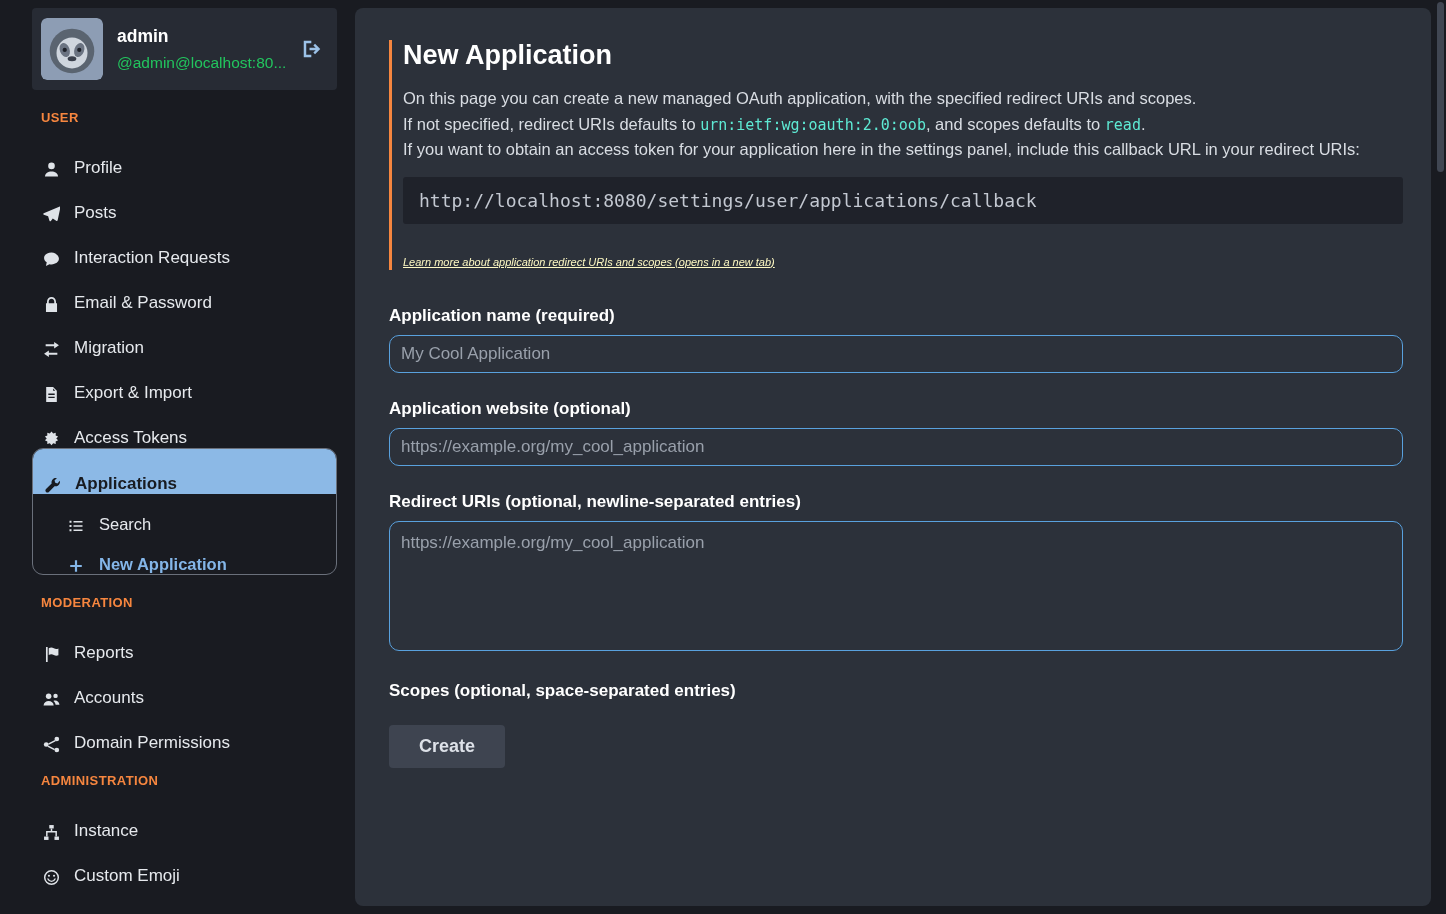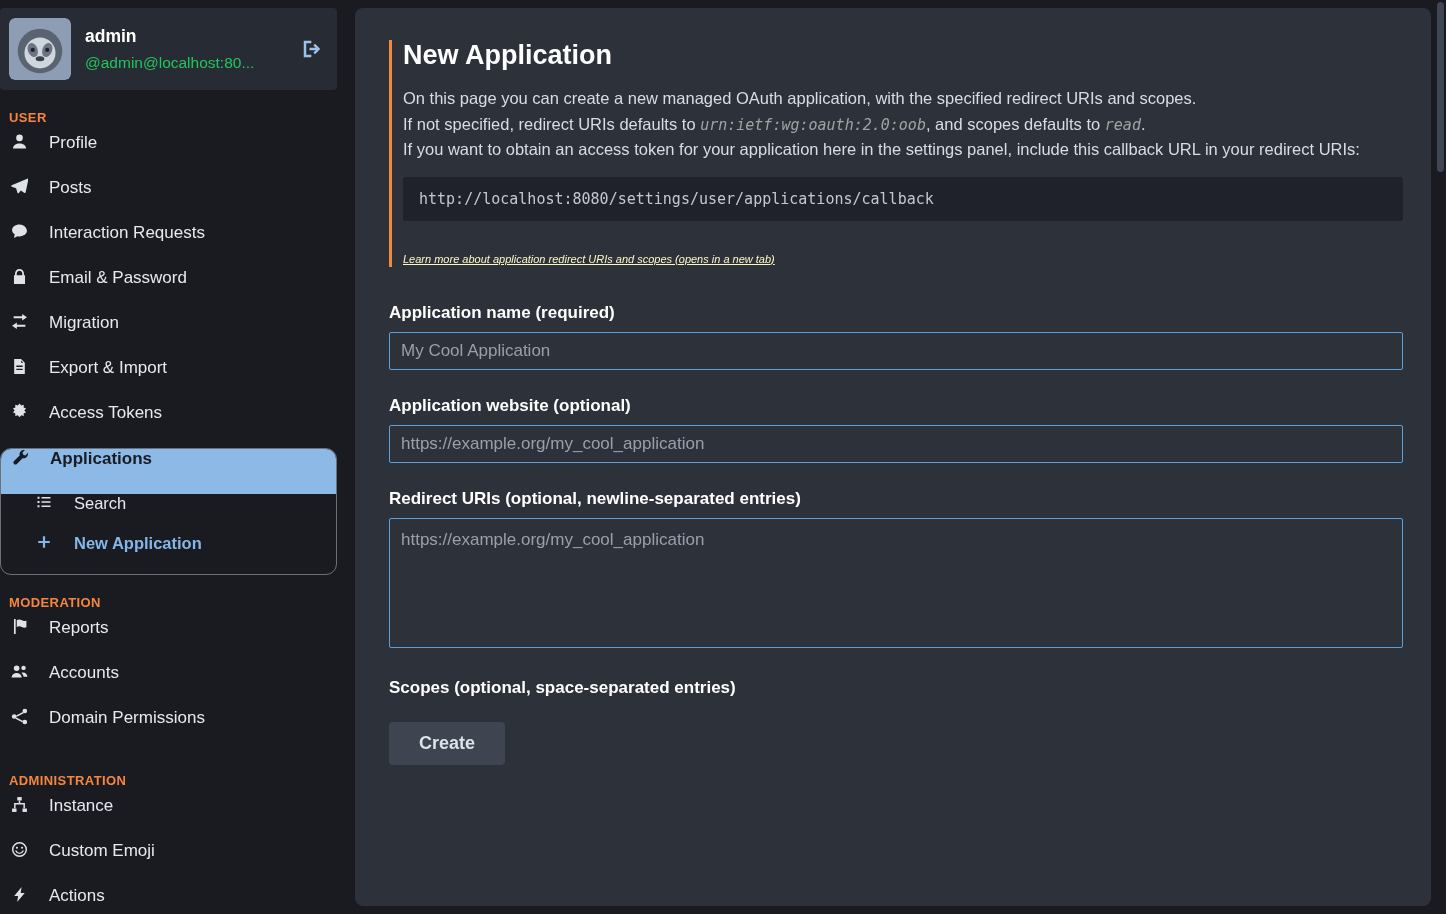--- a/index.html
+++ b/index.html
@@ -9,41 +9,41 @@
     background: #191b21;
     font-family: "Liberation Sans", sans-serif;
     color: #e3e6eb;
     overflow: hidden;
   }
   .layout { display: flex; width: 100%; height: 100%; }
 
   
   .sidebar {
     flex: 0 0 355px; width: 355px;
-    padding: 8px 18px 0 0;
+    padding: 8px 18px 0 32px;
     overflow: hidden;
   }
   .user-card {
     display: flex; align-items: center; gap: 14px;
     background: #272b34; border-radius: 4px;
     padding: 9px 12px 9px 9px; height: 82px;
   }
   .avatar { width: 62px; height: 62px; border-radius: 6px; overflow: hidden; flex: 0 0 62px; }
   .avatar svg { display: block; }
   .user-info { flex: 1; min-width: 0; }
   .user-name { font-weight: bold; font-size: 17.5px; color: #ffffff; margin-bottom: 7px; }
   .user-handle { font-size: 15.5px; color: #22c55e; white-space: nowrap; overflow: hidden; }
   .logout-btn { color: #9cc2e8; display: flex; align-items: center; cursor: pointer; padding: 2px; }
 
   .section-label {
     color: #f6863f; font-weight: bold; font-size: 13px;
     letter-spacing: .4px; margin: 20px 0 8px 9px;
   }
   .nav-item {
-    display: flex; align-items: flex-start; gap: 20px;
+    display: flex; align-items: flex-end; gap: 13px;
     height: 45px; padding: 0 9px;
     font-size: 17px; color: #e6e9ed;
     cursor: pointer; border-radius: 4px;
   }
   .nav-icon { width: 20px; display: flex; justify-content: center; align-items: center; color: #dfe3e8; flex: 0 0 20px; }
 
   .apps-box { border: 1px solid #6a707b; border-radius: 11px; overflow: hidden; }
   .apps-header { background: #8cb9e6; color: #181b21; font-weight: bold; border-radius: 0; }
   .apps-header .nav-icon { color: #181b21; }
   .subnav-item { height: 40px; padding-left: 33px; font-size: 16.5px; }
@@ -56,39 +56,39 @@
     margin: 8px 15px 8px 0;
     background: #2c313a;
     border-radius: 8px;
     padding: 32px 28px 40px 34px;
     overflow: hidden;
     height: calc(100% - 16px);
   }
   .header-block { border-left: 3px solid #f6863f; padding-left: 11px; margin-bottom: 36px; }
   .page-title { margin: 0 0 15px 0; font-size: 27px; font-weight: bold; color: #ffffff; }
   .intro-line { margin: 0; font-size: 16.5px; line-height: 1.55; color: #d9dde3; }
-  .inline-code { font-family: "DejaVu Sans Mono", monospace; font-size: 15px; color: #a3a3a3; font-style: italic; }
+  .inline-code { font-family: "DejaVu Sans Mono", monospace; font-size: 15px; color: #5eead4; }
   .code-block {
     margin-top: 14px;
     background: #1f222a; border-radius: 3px;
     padding: 13px 16px;
     font-family: "DejaVu Sans Mono", monospace;
-    font-size: 15px; color: #c3c8d1;
+    font-size: 18px; color: #c3c8d1;
   }
   .learn-link {
     display: inline-block; margin-top: 32px;
     color: #fef9c3; font-size: 11px;
     text-decoration: underline; cursor: pointer; font-style: italic;
   }
 
   .form-field { margin-bottom: 26px; }
   .form-label { display: block; font-weight: bold; font-size: 17px; color: #ffffff; margin-bottom: 9px; }
   .text-input {
     width: 100%; background: #2c313a;
-    border: 1px solid #59a1de; border-radius: 2px;
+    border: 1px solid #59a1de; border-radius: 10px;
     color: #fca5a5; font-size: 17px; font-family: "Liberation Sans", sans-serif;
     padding: 8px 11px; height: 38px; outline: none;
   }
   textarea.text-input { height: 130px; resize: none; line-height: 1.4; padding-top: 9px; }
   .text-input::placeholder { color: #99a0ab; opacity: 1; }
   .create-btn {
     margin-top: 6px;
     background: #3e4450; color: #dde1e8;
     border: none; border-radius: 4px;
     font-weight: bold; font-size: 18px;

